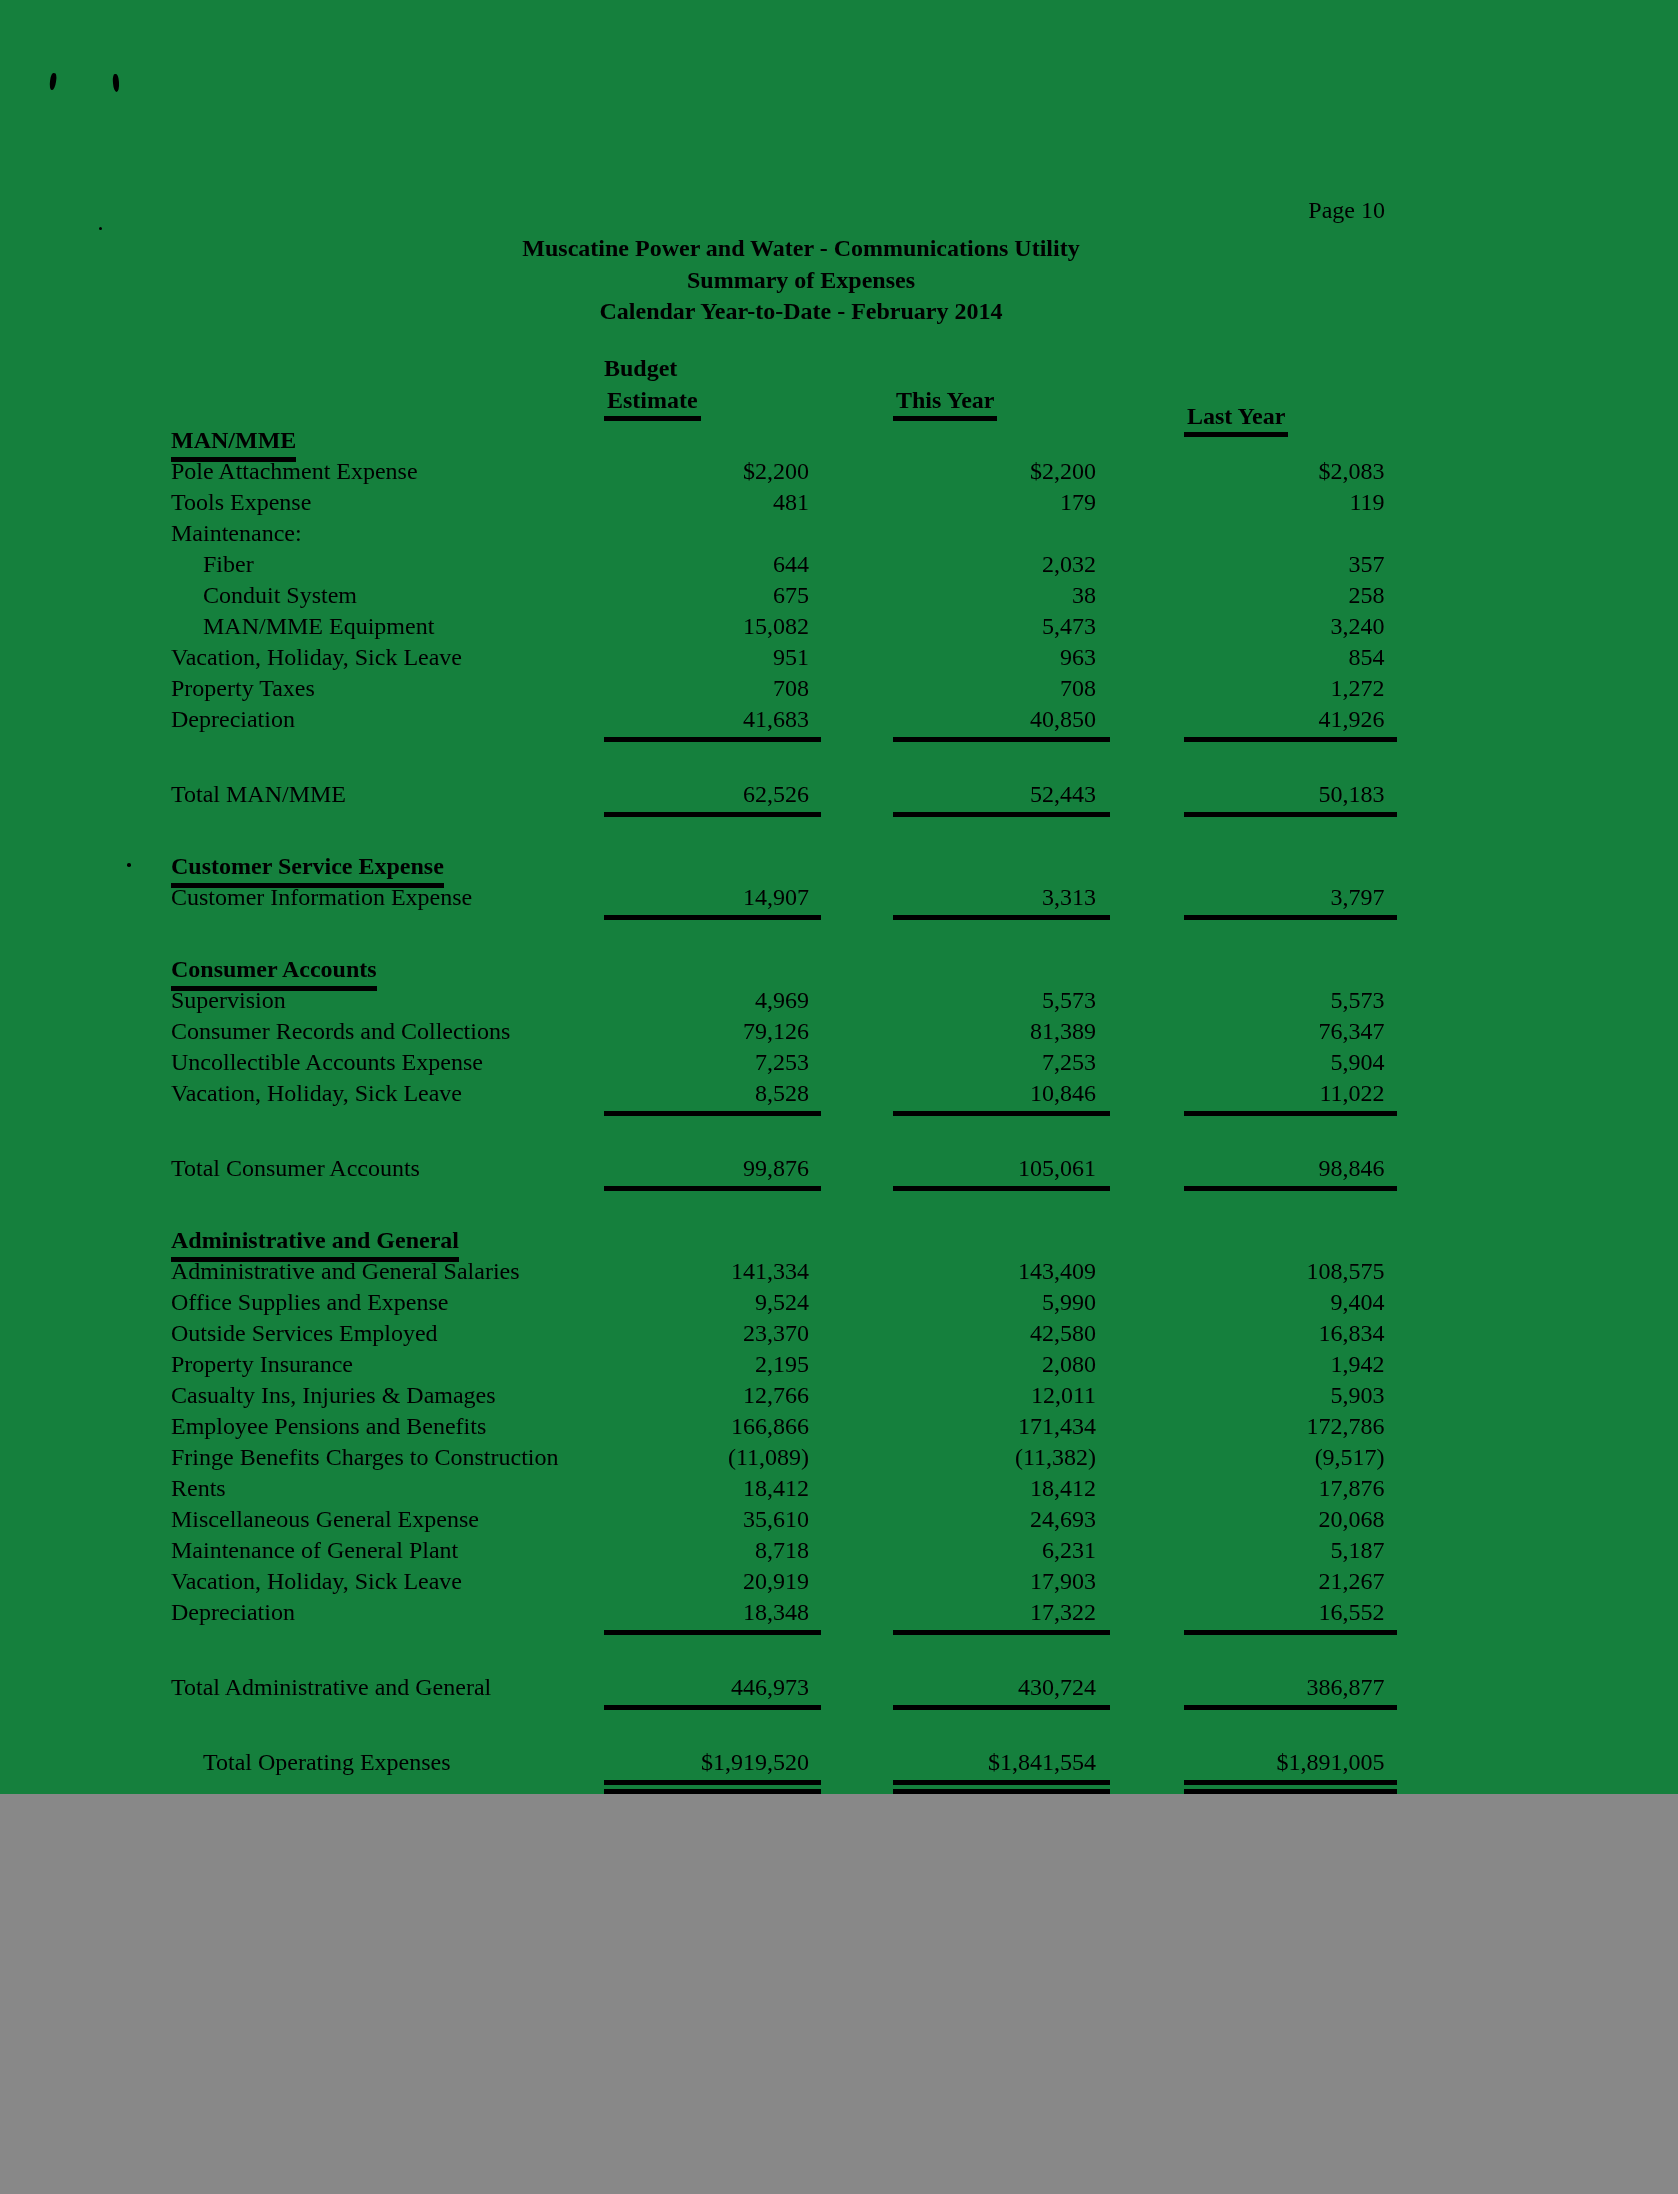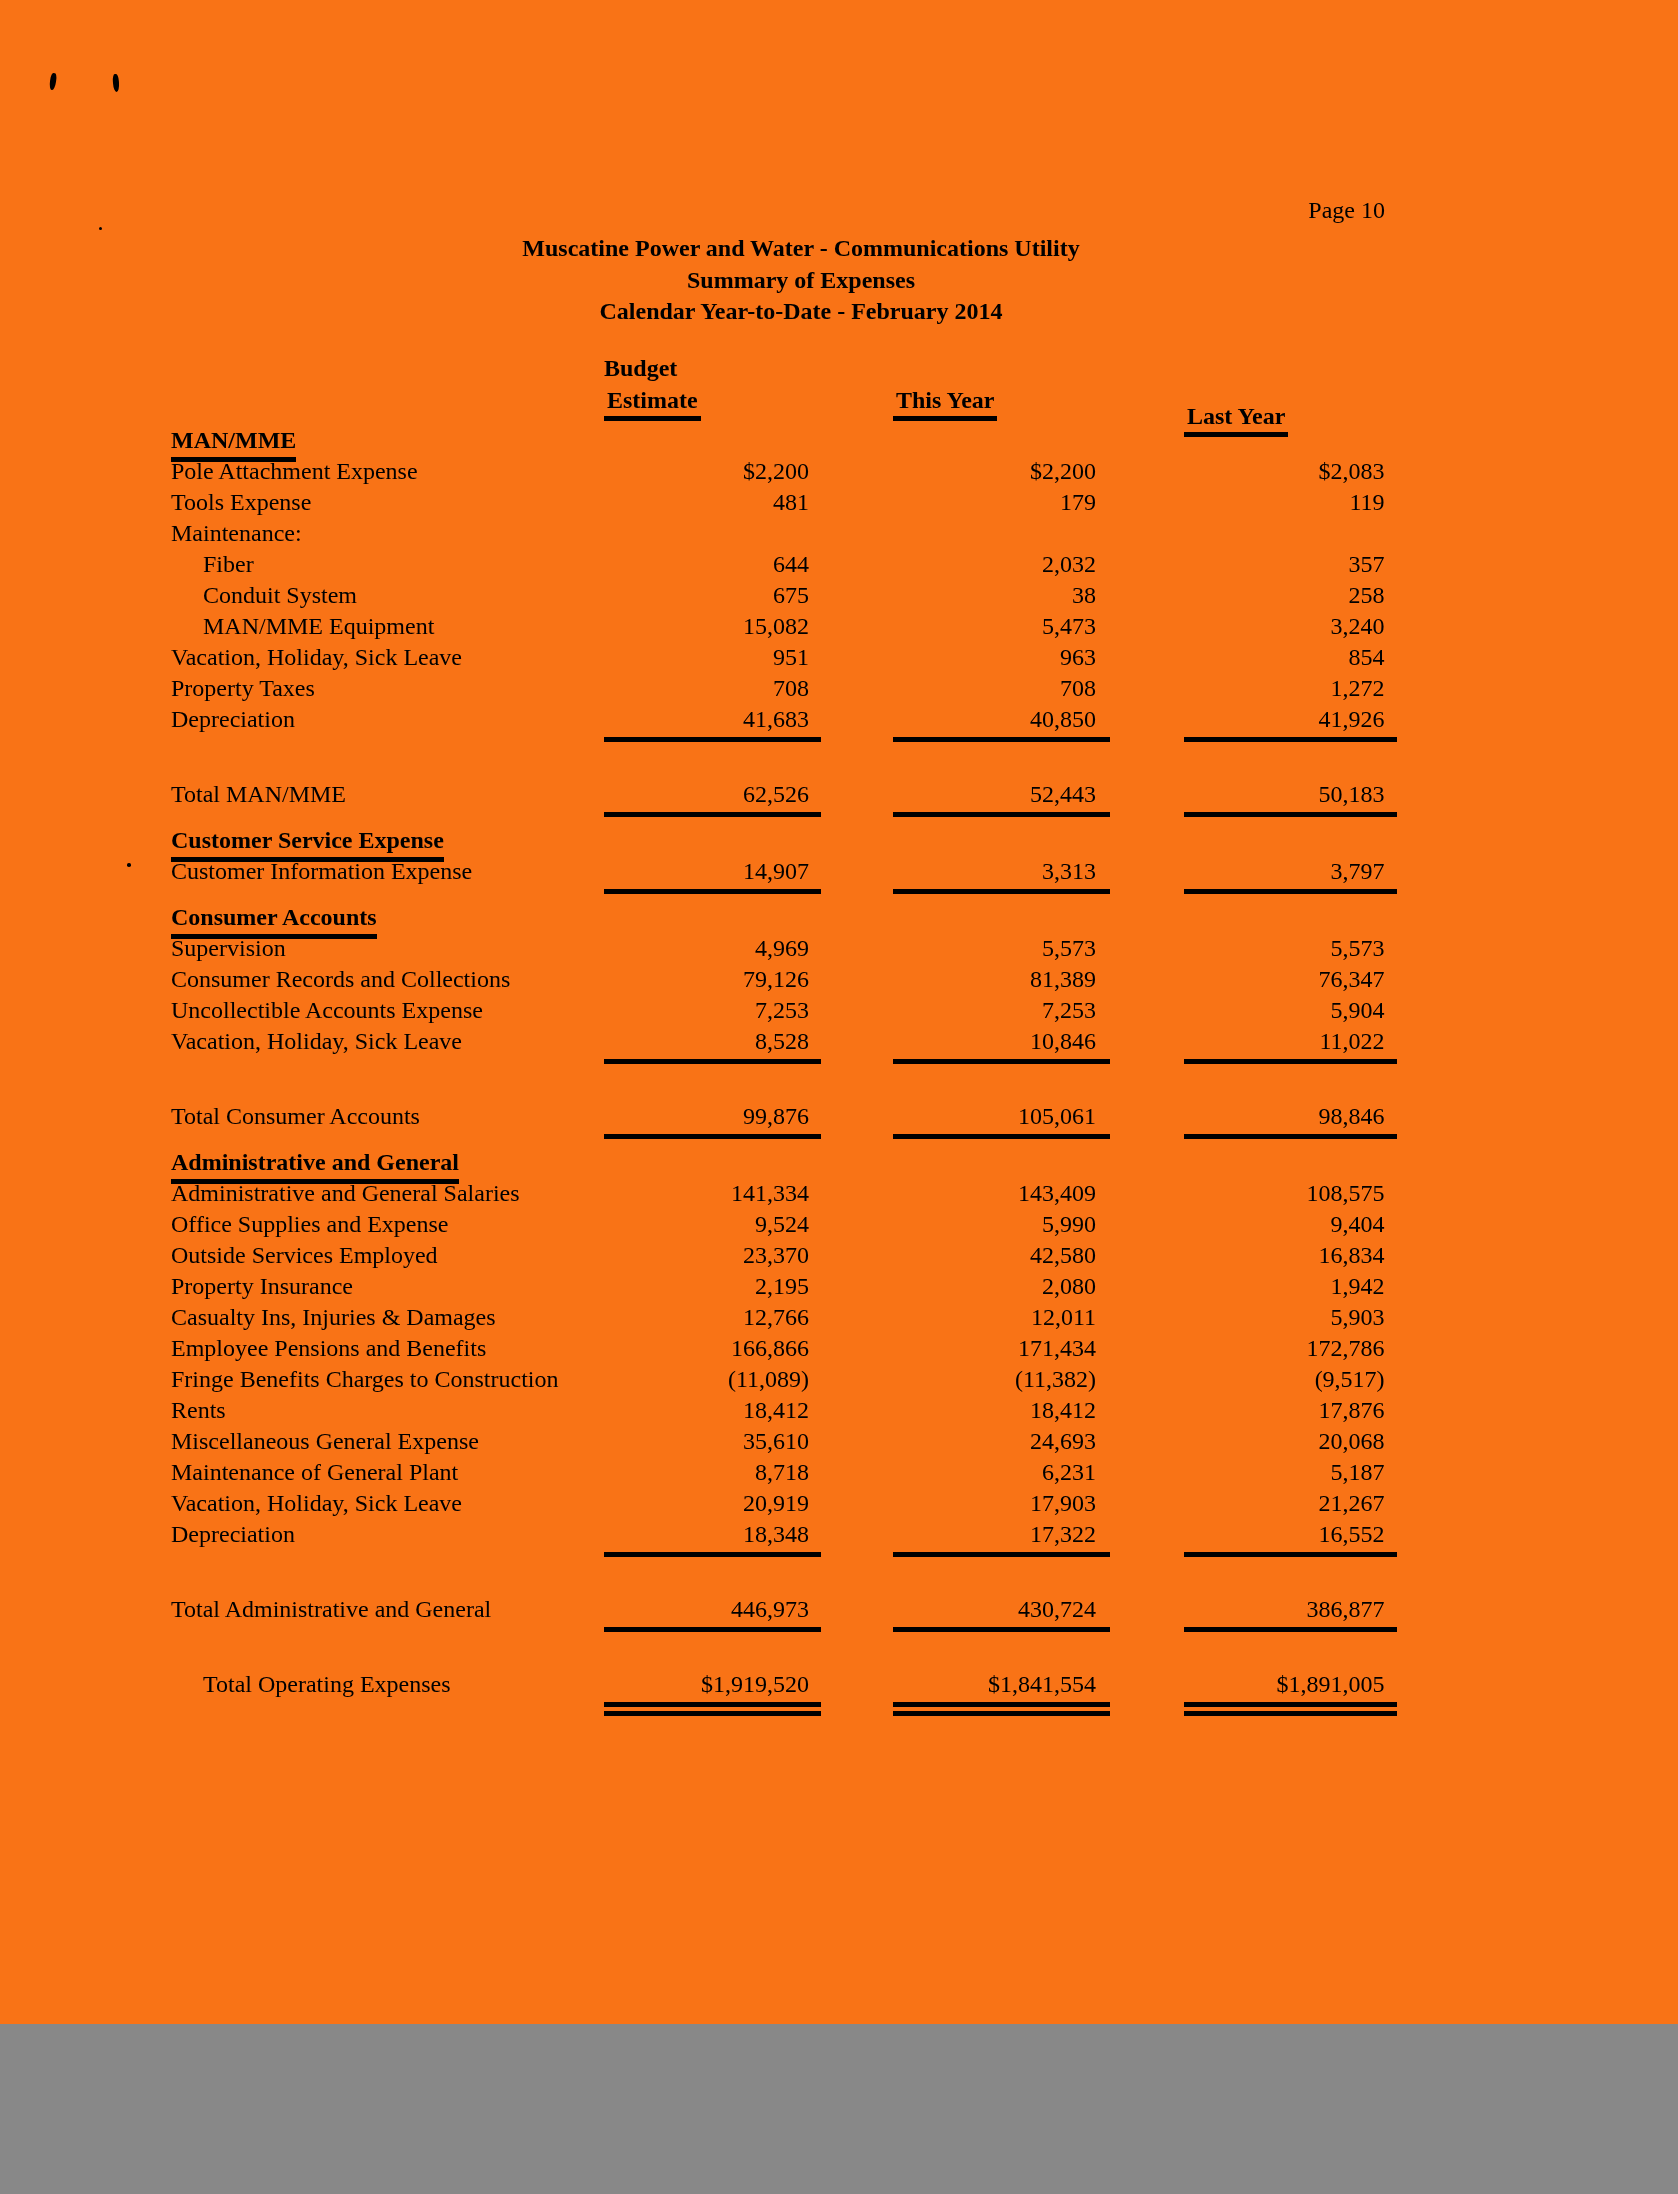--- a/index.html
+++ b/index.html
@@ -1,19 +1,19 @@
 <!DOCTYPE html>
 <html style="font-size:8px"><head>
 <meta charset="utf-8">
 <style>
   html,body{margin:0;padding:0;background:#888;}
   .page{
     position:relative;
-    width:1679px;height:2024px;
-    background:#f97316;
+    width:1679px;height:1794px;
+    background:#15803d;
     color:#000;
     font-family:"Liberation Serif","DejaVu Serif",serif;
     overflow:hidden;
   }
   
   .artifact{position:absolute;background:#000;border-radius:40% 40% 50% 50%;}
   .tick1{left:50px;top:73px;width:5.5px;height:17px;transform:rotate(8deg);}
   .tick2{left:113px;top:74px;width:6px;height:18px;transform:rotate(-4deg);}
   .dot1{left:99px;top:227px;width:3px;height:3px;border-radius:50%;}
   .dot2{left:127px;top:863px;width:3.5px;height:3.5px;border-radius:50%;}
@@ -35,21 +35,21 @@
 
   .table{position:absolute;top:229px;left:0;width:1226px;}
   .trow{position:relative;height:31px;line-height:31px;white-space:nowrap;}
   .trow .lbl{position:absolute;left:0;}
   .trow .lbl.ind{left:32px;}
   .cell{position:absolute;text-align:right;}
   .c1{right:588px;}
   .c2{right:301px;}
   .c3{right:12.4px;}
 
-  .heading-row{margin-top:8px;}
+  .heading-row{margin-top:34px;}
   .heading-row.first{margin-top:0;}
   .sec-underline{display:inline-block;font-weight:bold;border-bottom:5px solid #000;padding-bottom:1px;}
 
   .rule-row{position:relative;height:5.5px;margin-top:1.5px;}
   .rl{position:absolute;top:0;height:5.5px;background:#000;}
   .r1{left:433px;width:217px;}
   .r2{left:722px;width:217px;}
   .r3{left:1013px;width:213px;}
   .total-row{margin-top:37px;}
   .dbl{height:14.4px;}

